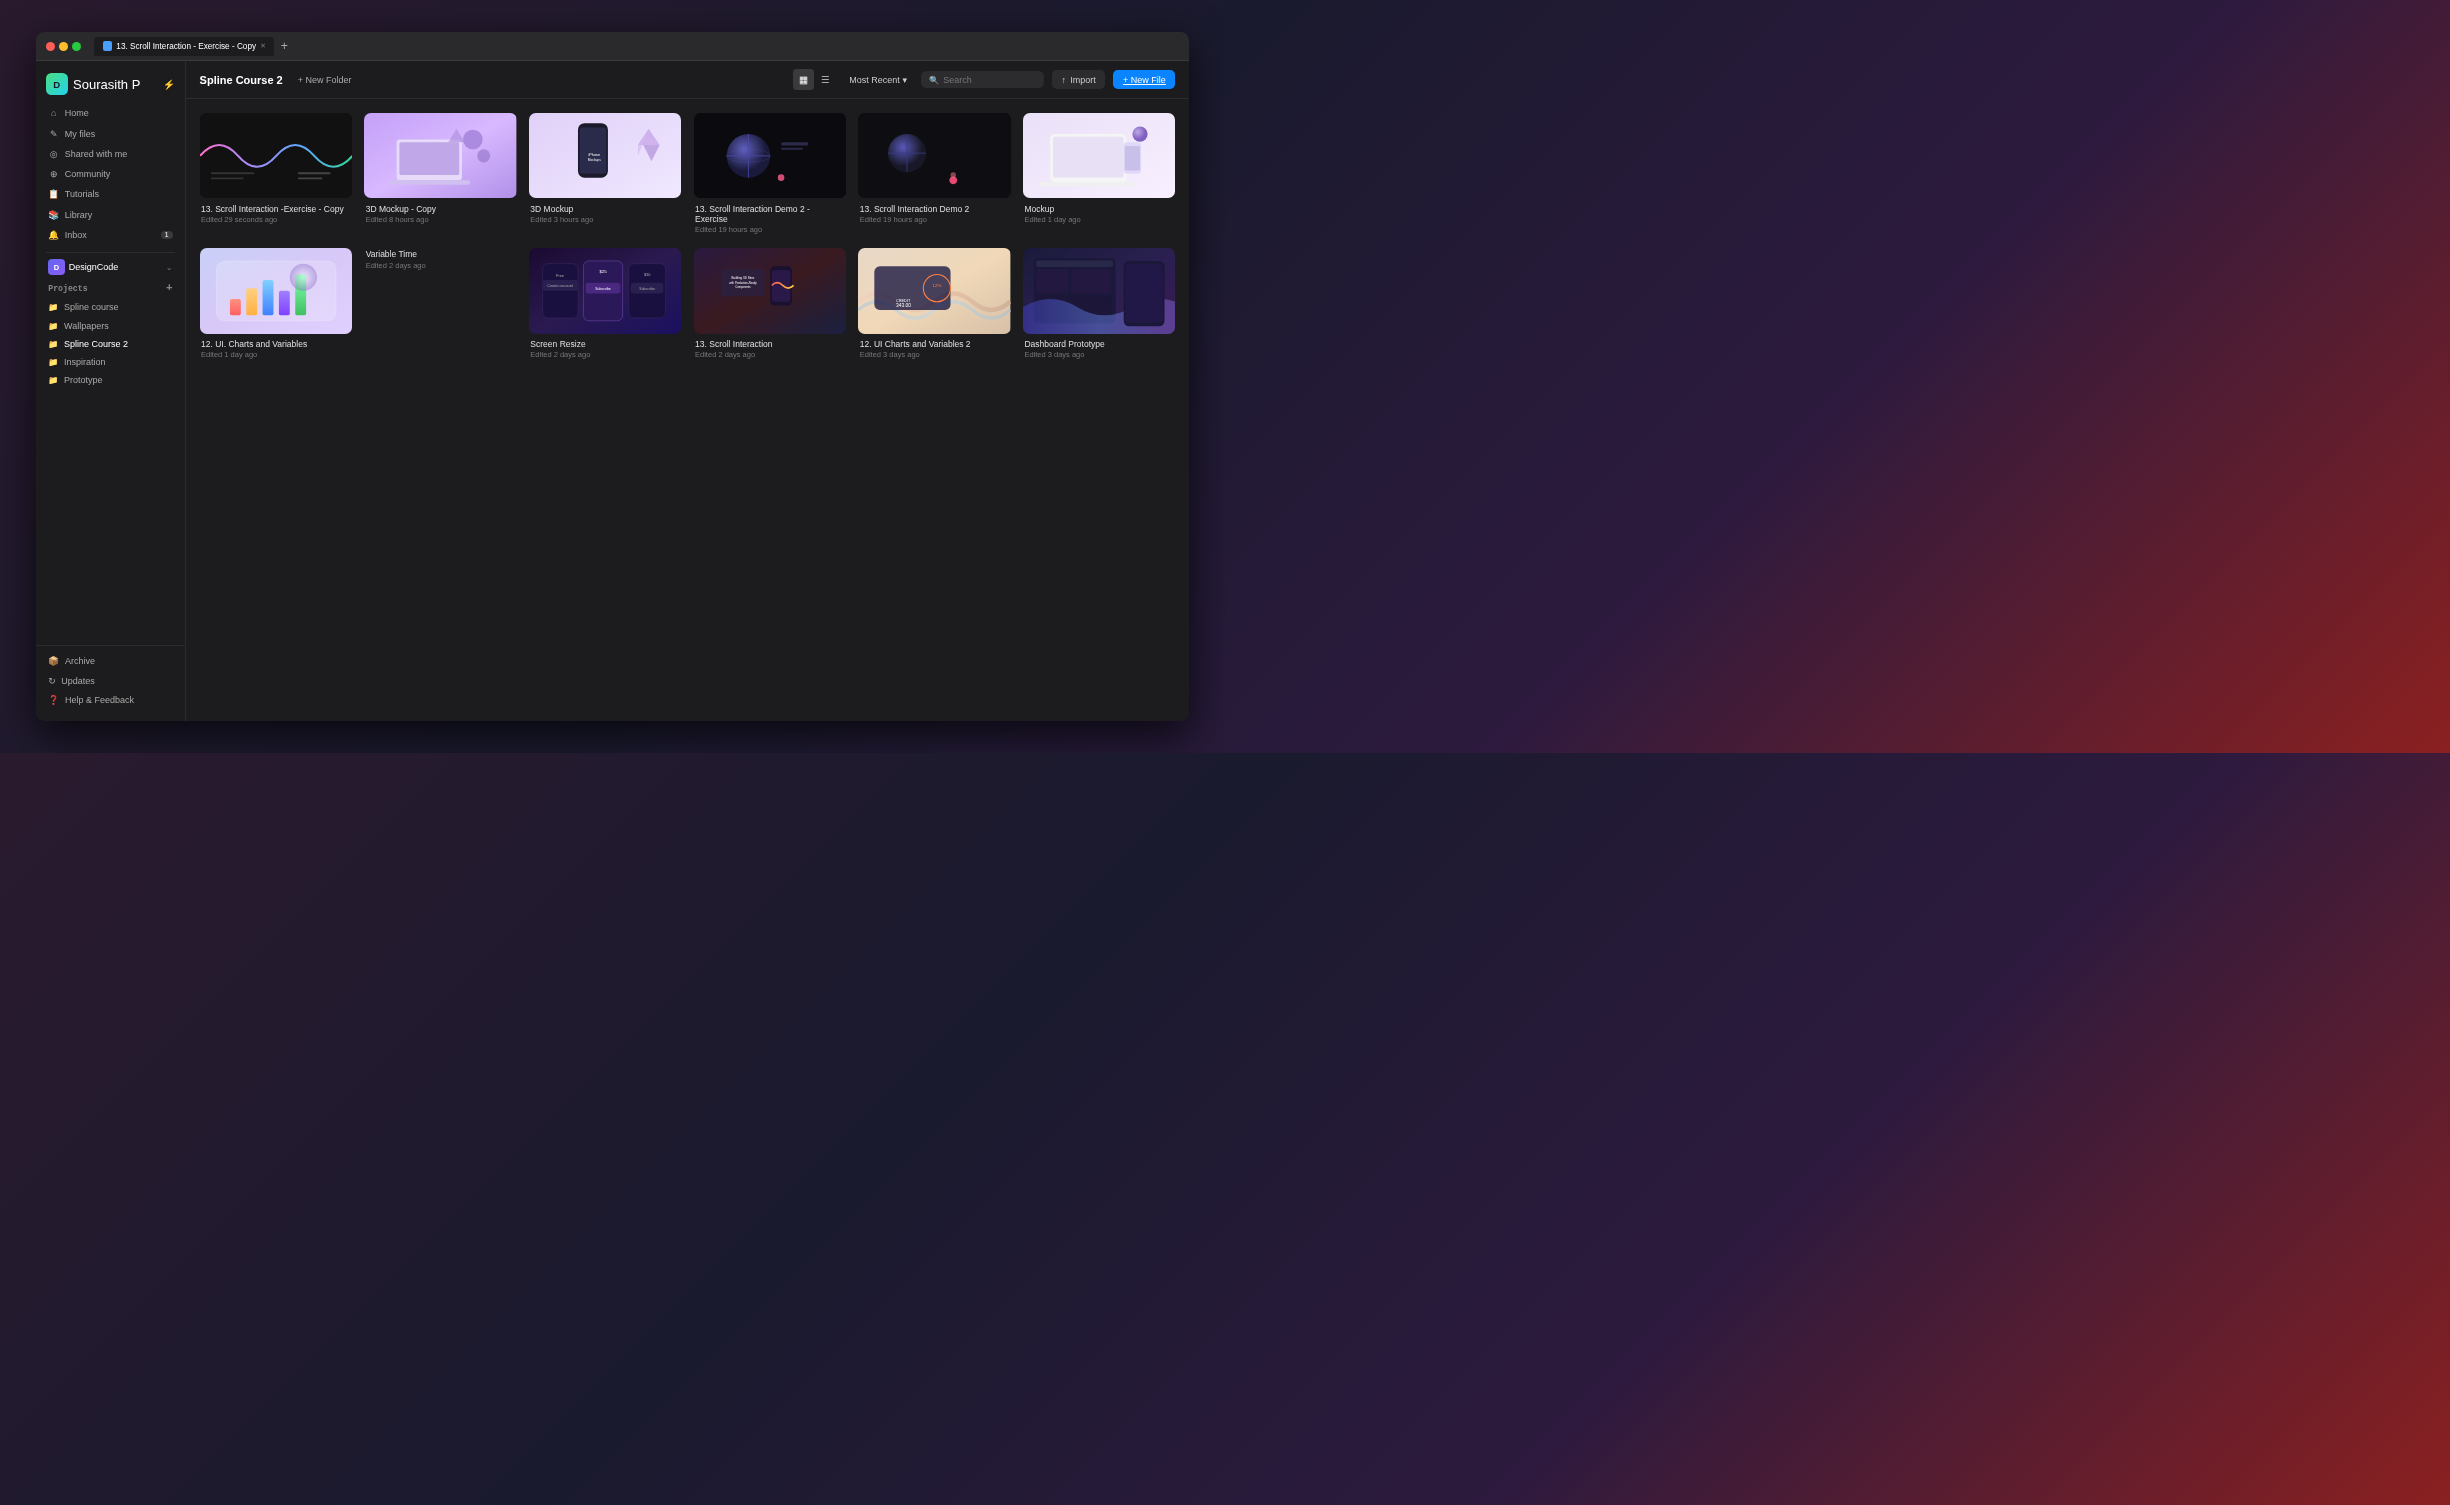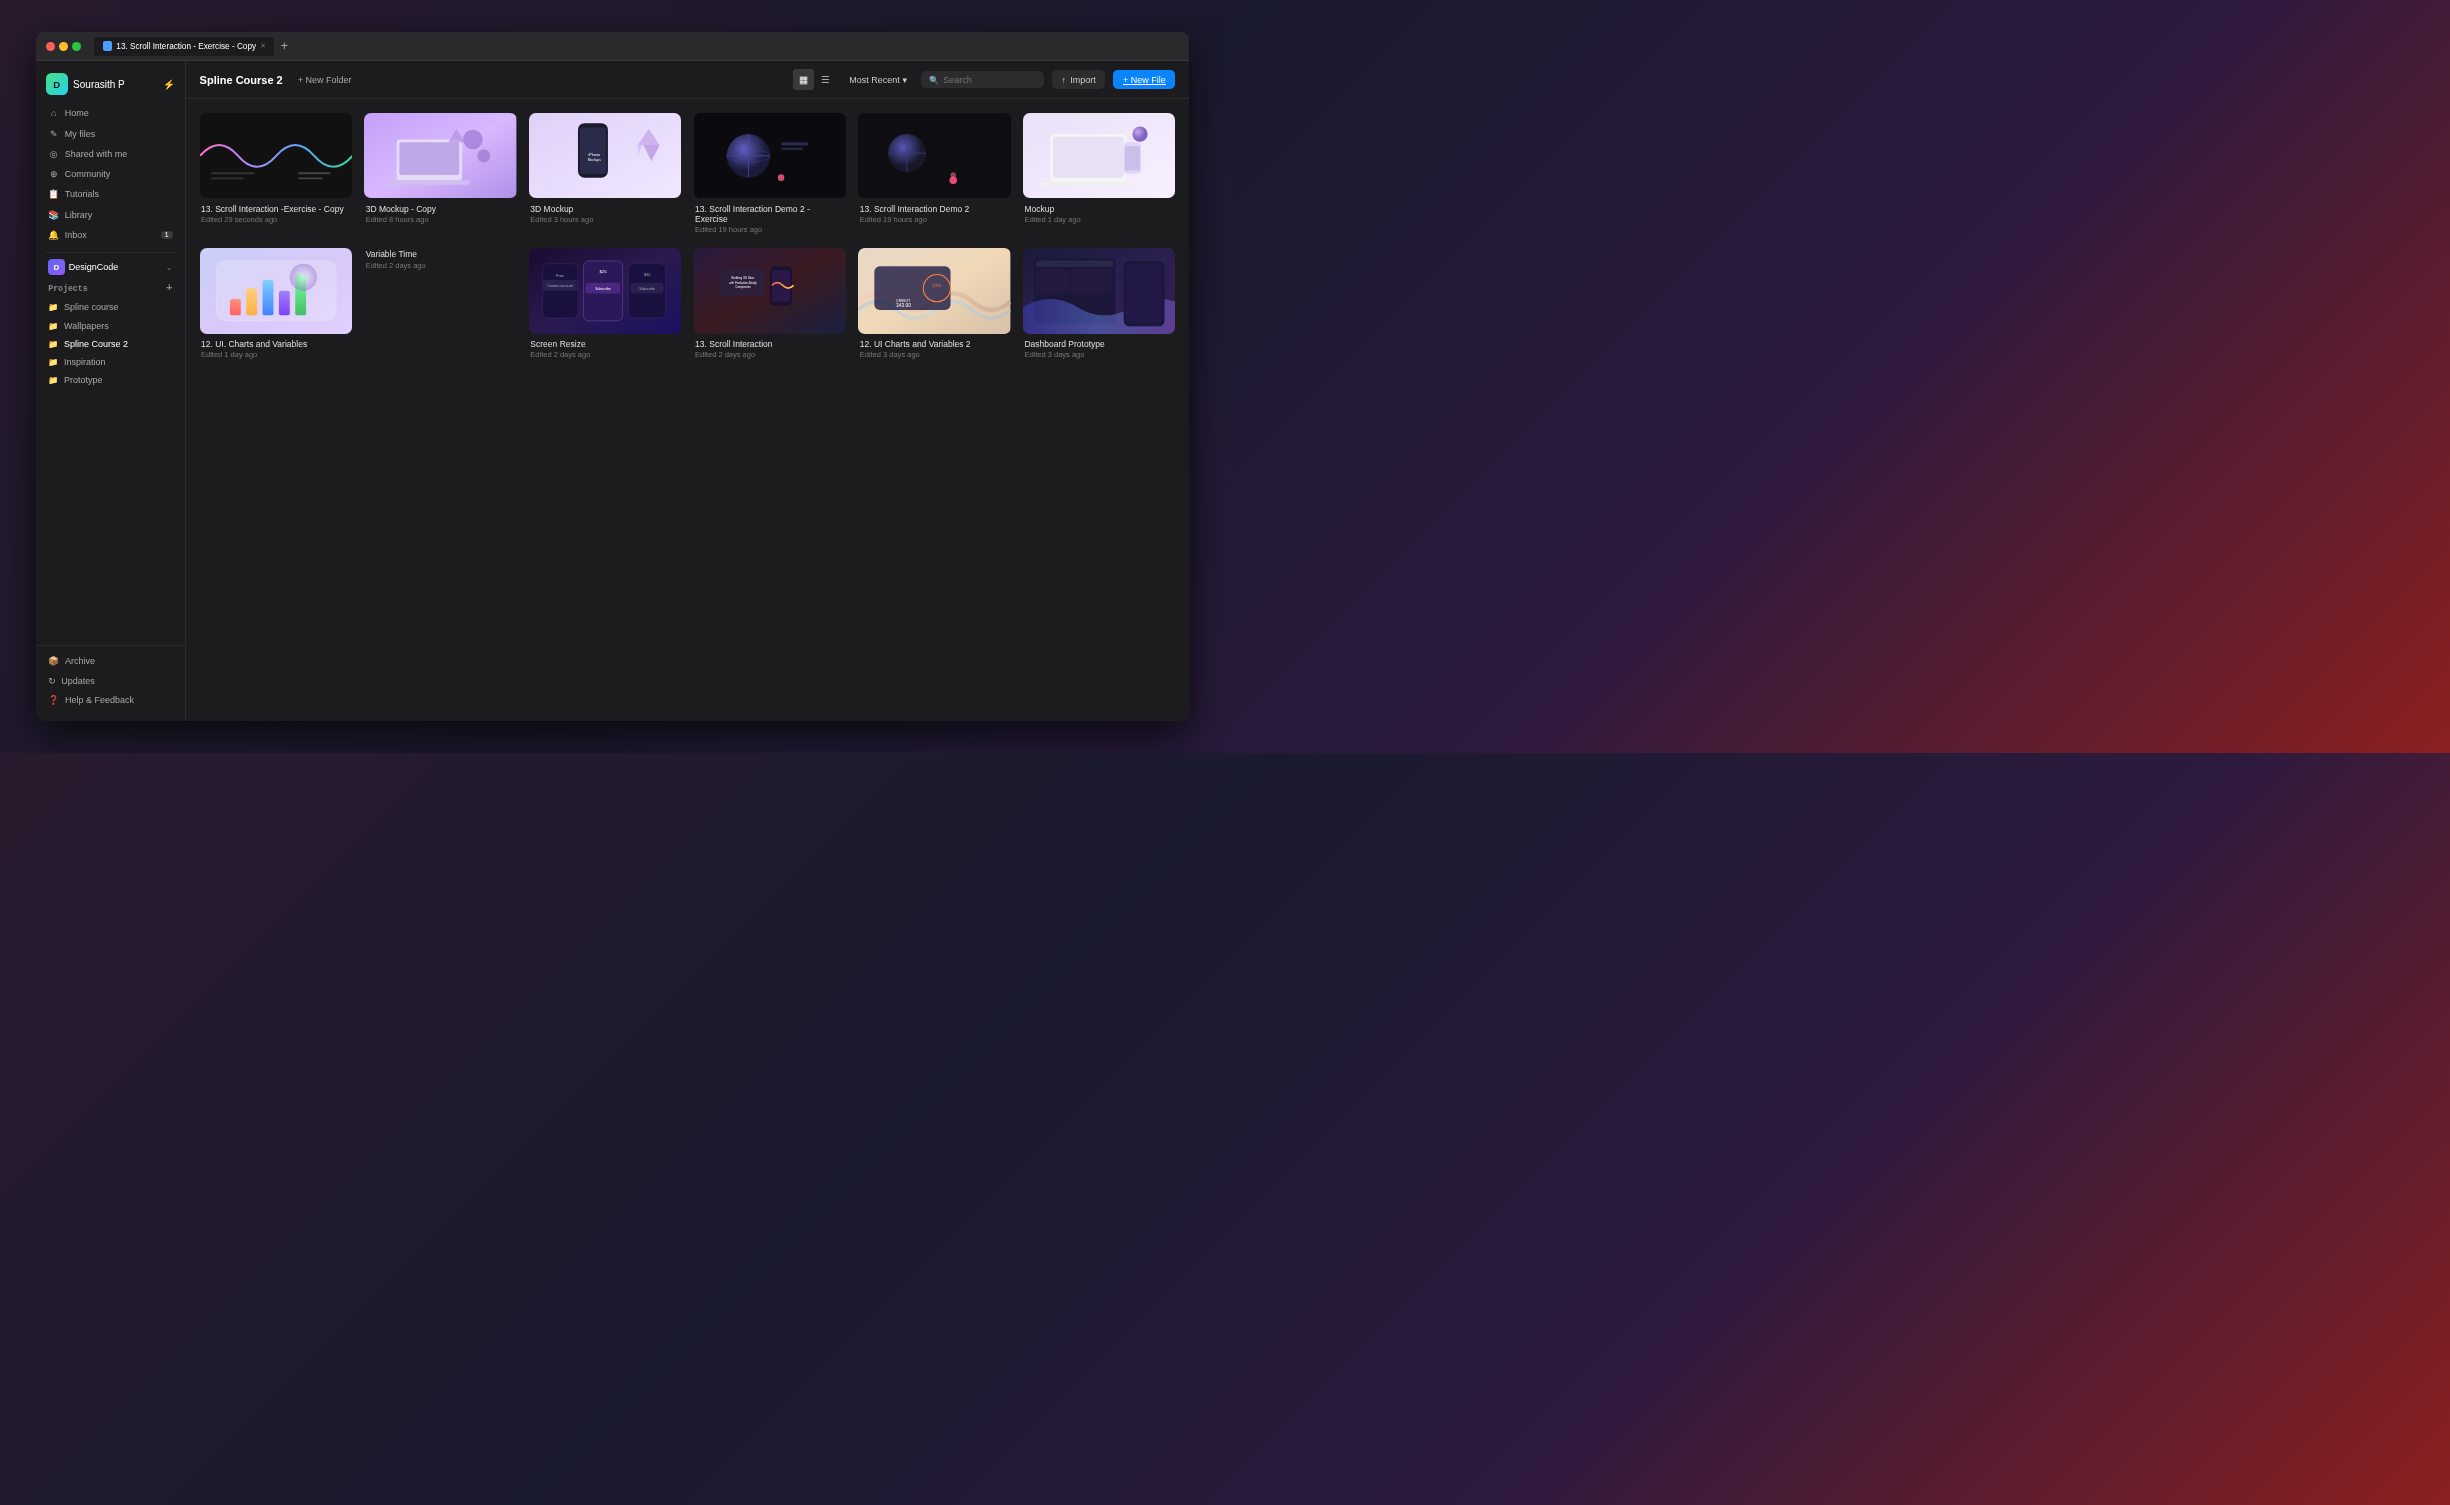--- a/index.html
+++ b/index.html
@@ -87,21 +87,21 @@
       padding: 4.1px 9.6px 8.2px;
     }
     .user-avatar {
       width: 22px; height: 22px;
       border-radius: 5.5px;
       background: linear-gradient(135deg, #4ade80, #22d3ee);
       display: flex; align-items: center; justify-content: center;
       font-size: 9.6px; font-weight: 700; color: #1a1a2e;
       flex-shrink: 0;
     }
-    .user-name { font-size: 10px; color: #fff; font-weight: 500; flex: 1; }
+    .user-name { font-size: 13px; color: #fff; font-weight: 500; flex: 1; }
     .lightning-icon { color: #ffd60a; font-size: 9.6px; }
     .sidebar-nav { display: flex; flex-direction: column; gap: 0.7px; padding: 0 5.5px; }
     .nav-item {
       display: flex; align-items: center; gap: 5.5px;
       padding: 4.8px 6.8px; border-radius: 4.1px;
       font-size: 9px; color: #aaa; cursor: pointer;
     }
     .nav-icon { width: 11px; text-align: center; flex-shrink: 0; font-size: 9px; }
     .nav-badge {
       margin-left: auto;

